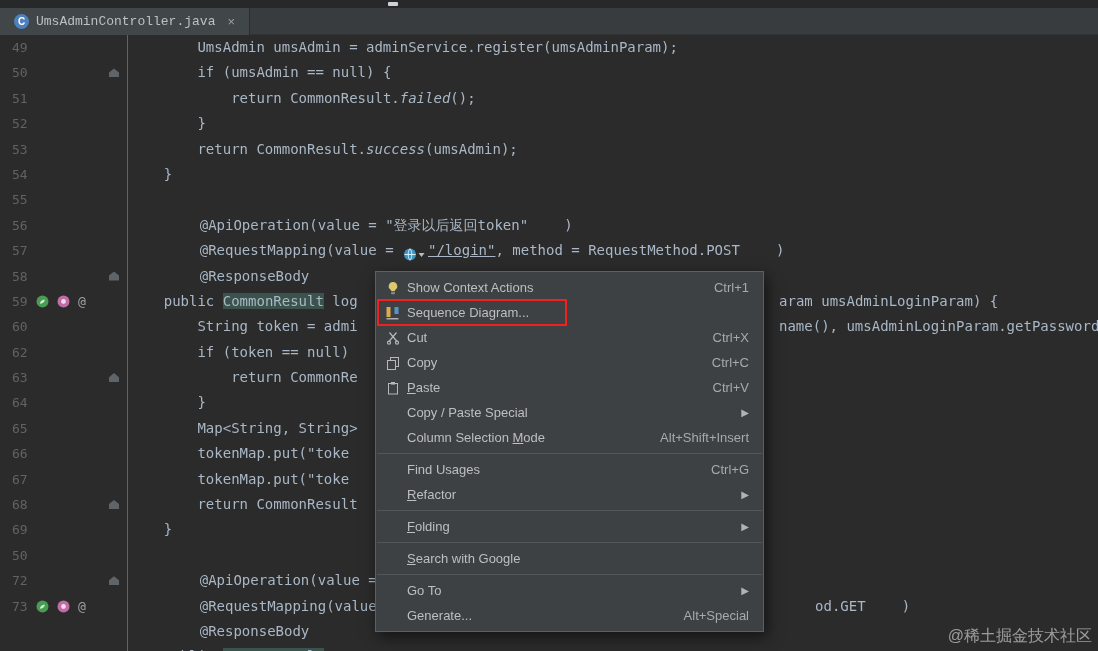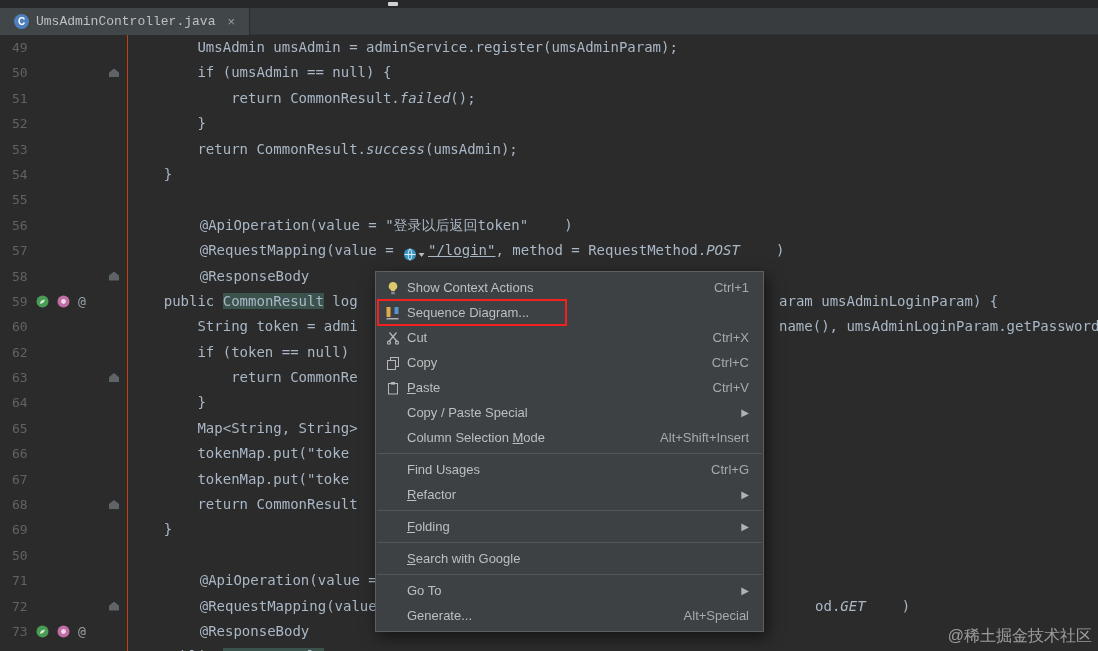--- a/index.html
+++ b/index.html
@@ -29,21 +29,21 @@
   
   .code { position:absolute; left:130px; top:35px; right:0; bottom:0; overflow:hidden; }
   .cl { height:25.4px; line-height:25.4px; white-space:pre; font-family:"DejaVu Sans Mono", monospace; font-size:14px; color:#a9b7c6; }
   .cl span { color:inherit; }
   .d   { color:#a9b7c6; }
   .kw  { color:#cc7832; }
   .str { color:#6a8759; }
   .u   { text-decoration:underline; }
   .ann { color:#bbb529;margin-left:36px; }
   .fld { color:#9876aa; }
-  .sf  { color:#9876aa; font-style:italic; }
+  .sf  { color:#9876aa; }
   .mth { color:#ffc66b; }
   .it  { font-style:italic; }
   .hl  { background:#3b534d; }
   .inline-icon { display:inline-block; vertical-align:middle; width:24px; height:15px; margin:0 1px -2px 1px; }
   
   .menu { position:absolute; left:375px; top:271px; width:389px; background:#3d4143;
           border:1px solid #5d6062; box-shadow:3px 5px 14px rgba(0,0,0,.55); padding:3px 0; z-index:10; }
   .mi { height:25px; display:flex; align-items:center; padding:0 14px 0 8px; position:relative;
         color:#bdbfc1; font-size:13px; }
   .mi .ic { width:17px; height:16px; margin-right:6px; display:flex; align-items:center; justify-content:center; flex:0 0 auto; }
@@ -148,23 +148,20 @@
       </div>
       <div class="gutter-row">
         <span class="gutter-num">68</span>
         <span class="fold"></span>
       </div>
       <div class="gutter-row">
         <span class="gutter-num">69</span>
       </div>
       <div class="gutter-row">
         <span class="gutter-num">50</span>
-      </div>
-      <div class="gutter-row">
-        <span class="gutter-num">71</span>
       </div>
       <div class="gutter-row">
         <span class="gutter-num">72</span>
         <span class="fold"></span>
       </div>
       <div class="gutter-row">
         <span class="gutter-num">73</span>
         <span class="gutter-icons">
           <span class="gicon spring-bean">
             <svg width="13" height="13" viewBox="0 0 13 13">

